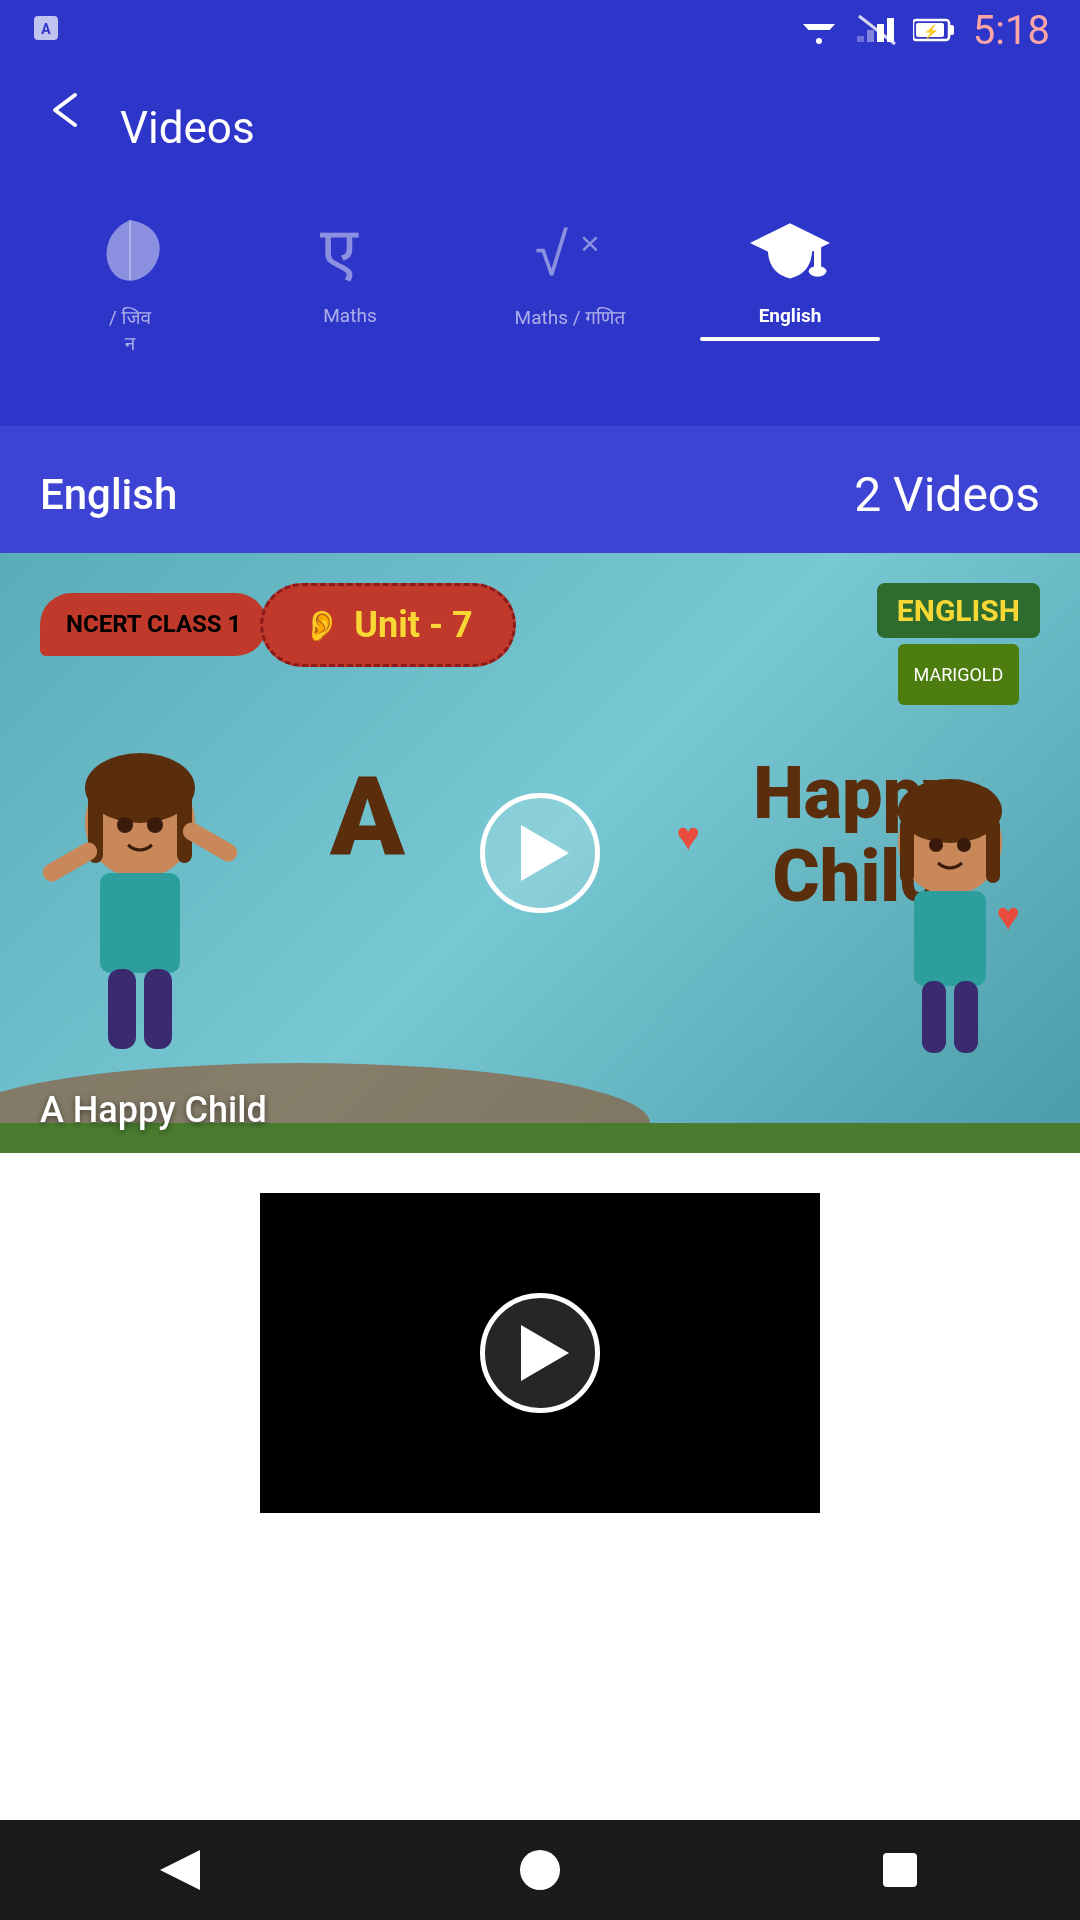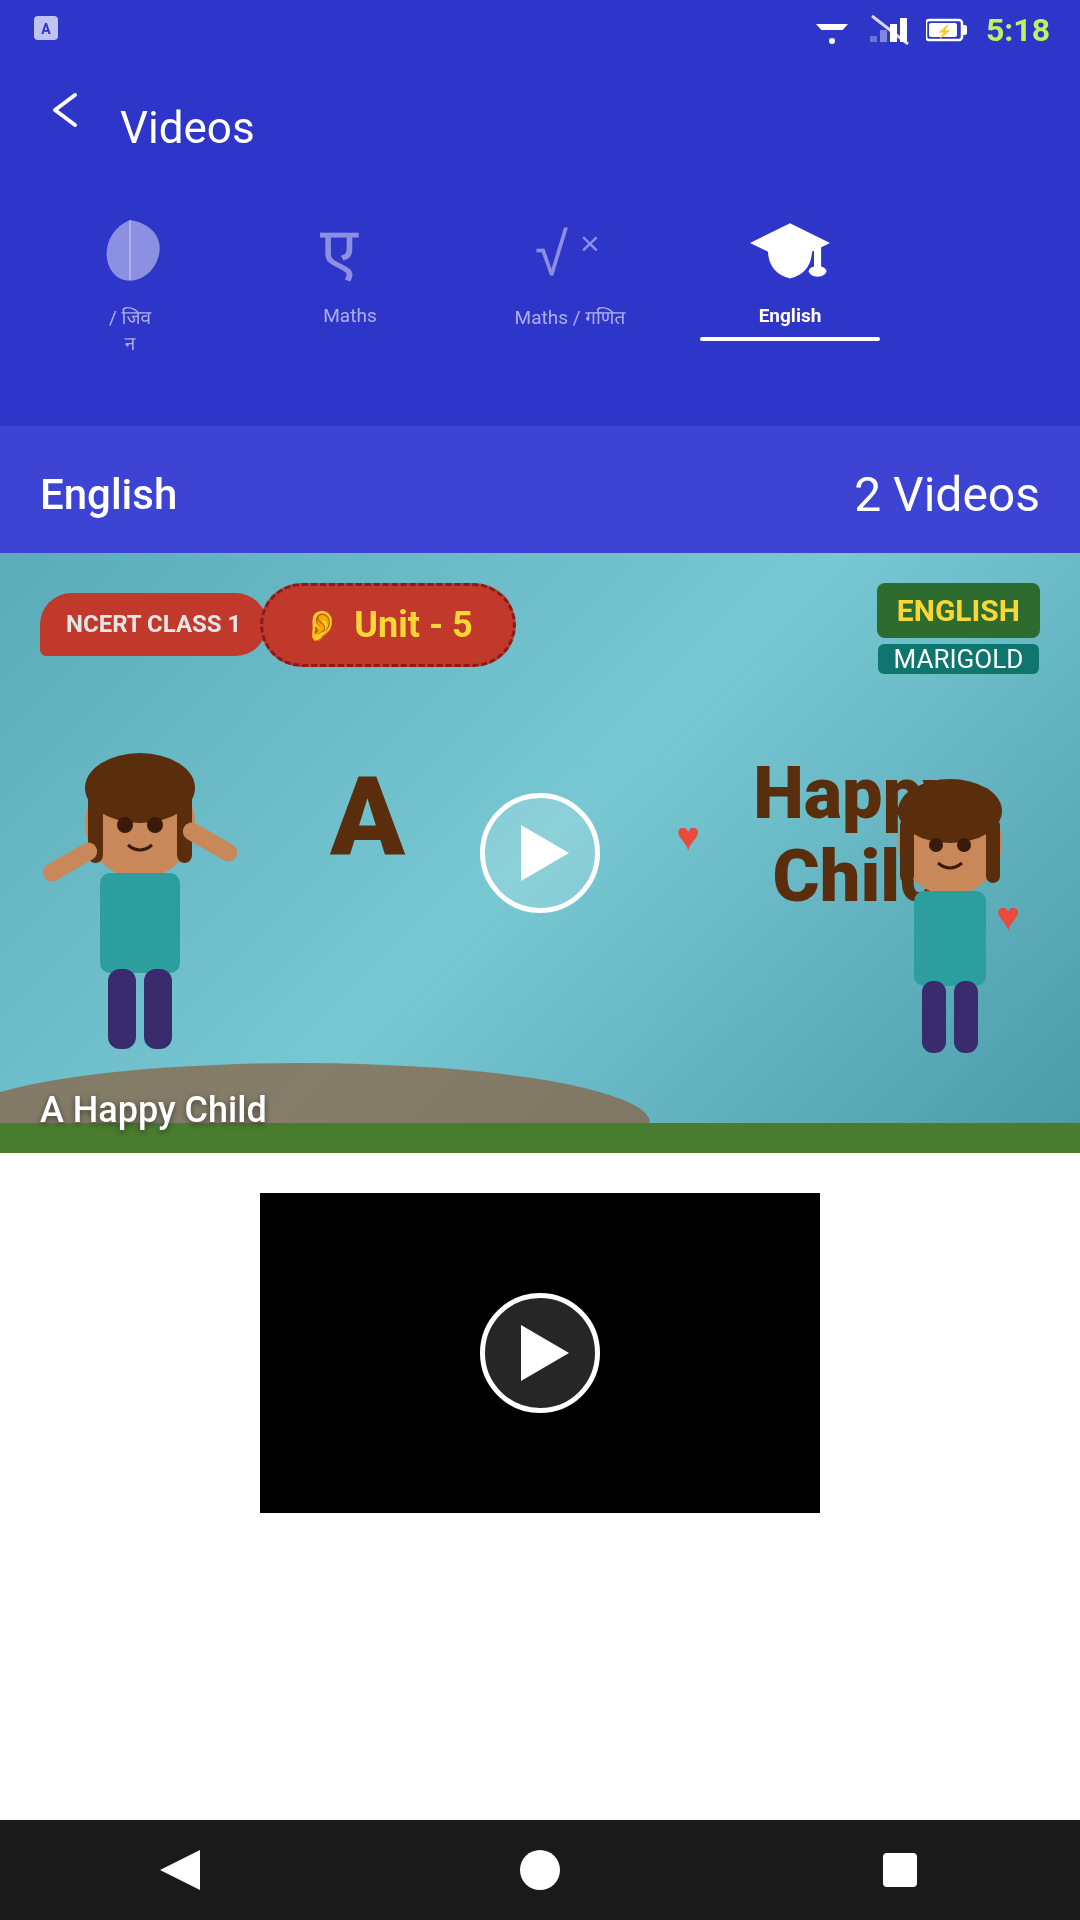--- a/index.html
+++ b/index.html
@@ -20,23 +20,23 @@
       display: flex;
       align-items: center;
       justify-content: flex-end;
       padding: 0 30px;
       gap: 16px;
     }
     .status-bar-left {
       margin-right: auto;
     }
     .status-time {
-      color: #bef264;
-      font-size: 32px;
-      font-weight: bold;
+      color: #fca5a5;
+      font-size: 40px;
+      font-weight: normal;
     }
 
     
     .app-bar {
       background: #2e35c9;
       height: 100px;
       display: flex;
       align-items: center;
       padding: 0 40px;
       gap: 30px;
@@ -152,21 +152,21 @@
       justify-content: center;
     }
     
     .ncert-badge {
       position: absolute;
       top: 40px;
       left: 40px;
       background: #c0392b;
       border-radius: 50px 50px 50px 10px;
       padding: 16px 26px;
-      color: #e5e5e5;
+      color: #000000;
       font-size: 24px;
       font-weight: bold;
       line-height: 1.3;
       text-align: center;
     }
     
     .unit-badge {
       position: absolute;
       top: 30px;
       left: 260px;
@@ -196,24 +196,24 @@
     }
     .english-badge-title {
       background: #2e6b2e;
       padding: 10px 20px;
       color: #f9d835;
       font-size: 30px;
       font-weight: bold;
       border-radius: 8px;
     }
     .english-badge-sub {
-      background: #0f766e;
-      padding: 0 16px;
+      background: #4d7c0f;
+      padding: 20px 16px;
       color: white;
-      font-size: 26px;
+      font-size: 18px;
       border-radius: 6px;
     }
 
     
     .big-text {
       position: absolute;
       right: 120px;
       top: 200px;
       font-size: 72px;
       font-weight: 900;
@@ -436,21 +436,21 @@
     </svg>
   </div>
 
   <div class="ncert-badge">
     <span>NCERT
 CLASS 1</span>
   </div>
 
   <div class="unit-badge">
     <span class="ear-icon">👂</span>
-    <span>Unit - 5</span>
+    <span>Unit - 7</span>
   </div>
 
   <div class="english-badge">
     <div class="english-badge-title">ENGLISH</div>
     <div class="english-badge-sub">MARIGOLD</div>
   </div>
 
   <div class="letter-a">A</div>
 
   <div class="big-text">

